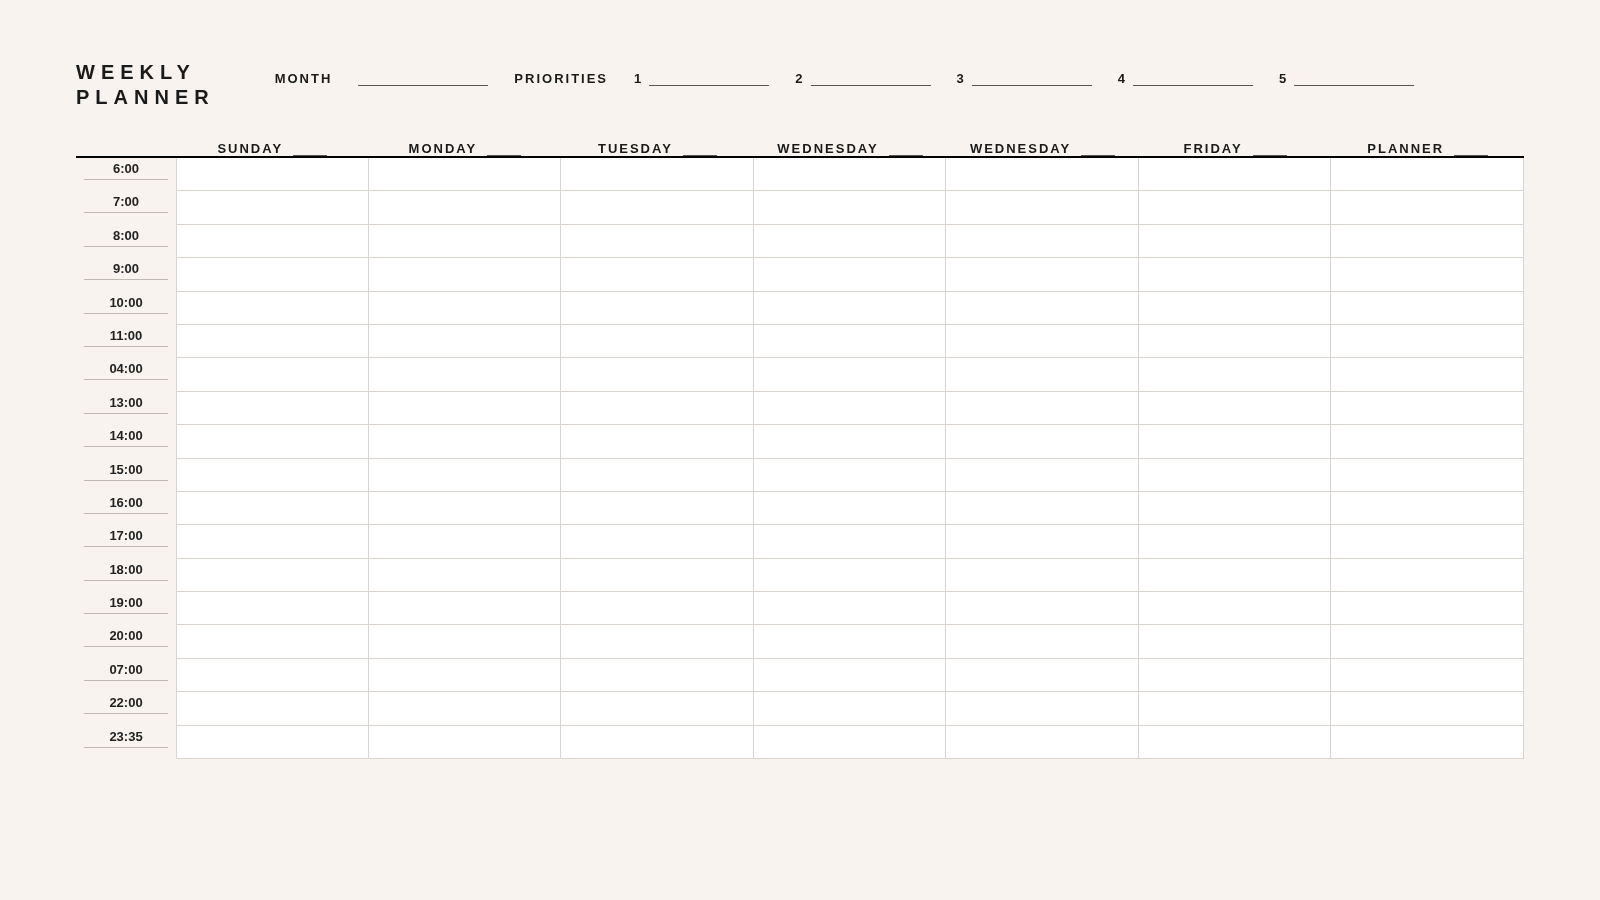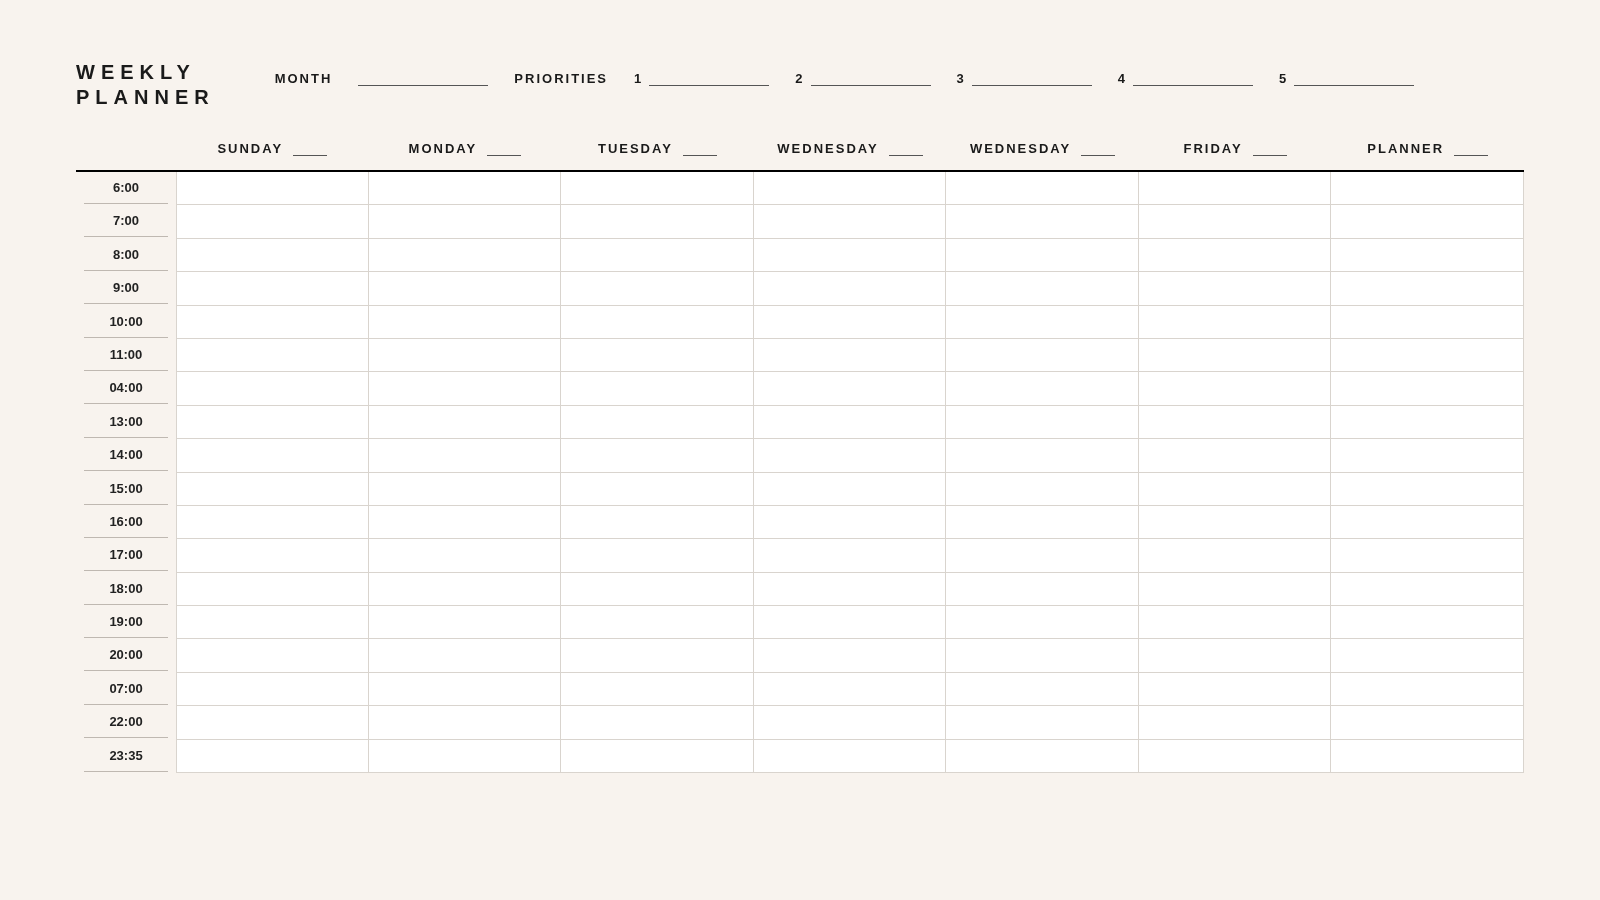--- a/index.html
+++ b/index.html
@@ -48,21 +48,21 @@
   .month-field { width: 130px; }
   .priority-group { display: flex; align-items: flex-end; gap: 8px; }
   .priority-num { font-size: 13px; font-weight: 700; }
   .priority-field { width: 120px; }
 
   
   .days-header {
     display: grid;
     grid-template-columns: 100px repeat(7, 1fr);
     border-bottom: 2px solid #000;
-    padding-bottom: 14px;
+    padding-bottom: 0;
   }
   .day-head {
     display: flex;
     align-items: flex-end;
     gap: 10px;
     justify-content: center;
   }
   .day-name {
     font-size: 13px;
     font-weight: 700;
@@ -77,21 +77,21 @@
     font-size: 12px;
     outline: none;
   }
 
   
   .grid {
     display: grid;
     grid-template-columns: 100px repeat(7, 1fr);
   }
   .time-cell {
-    height: 32px;
+    height: 22px;
     display: flex;
     align-items: center;
     justify-content: center;
     font-size: 13px;
     font-weight: 600;
     color: #222;
     border-bottom: 1px solid #bfb8b1;
     margin: 0 8px;
   }
   .time-cell:last-of-type { border-bottom: none; }

